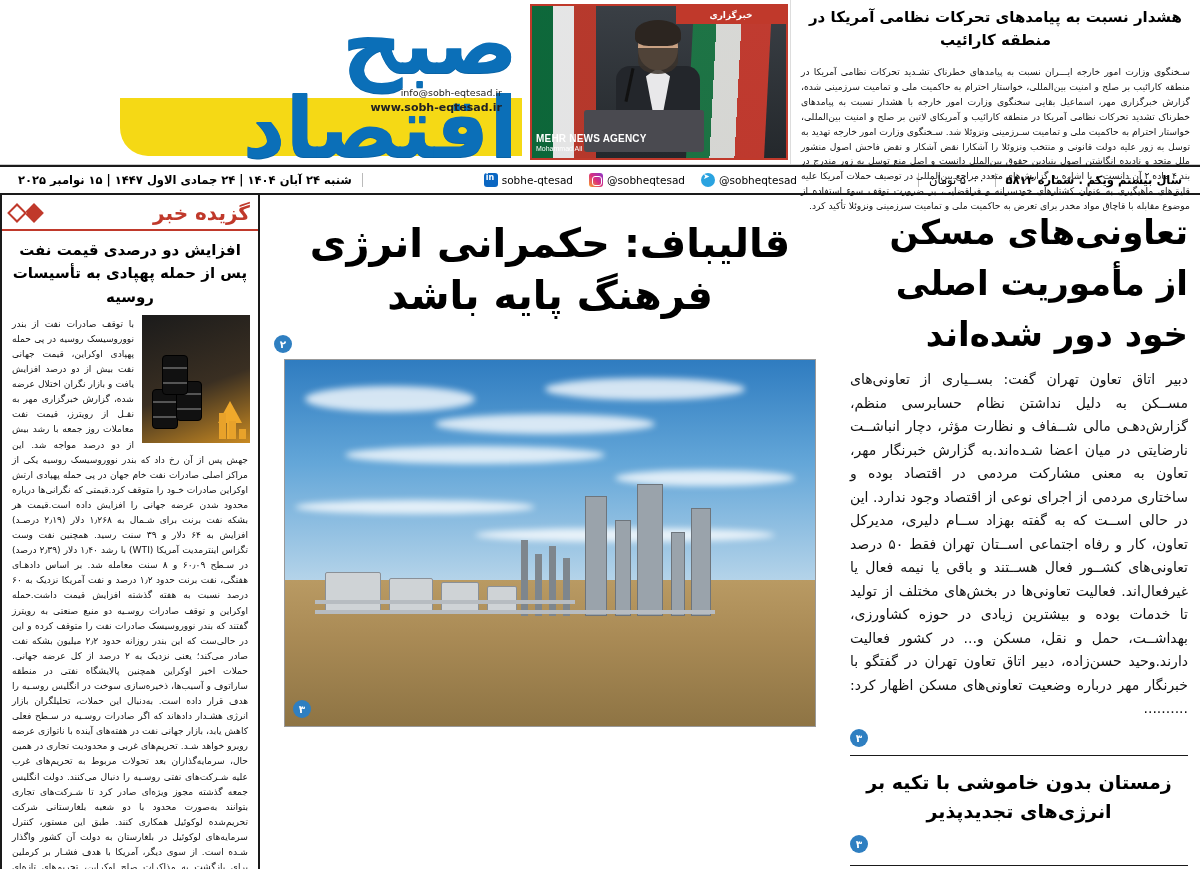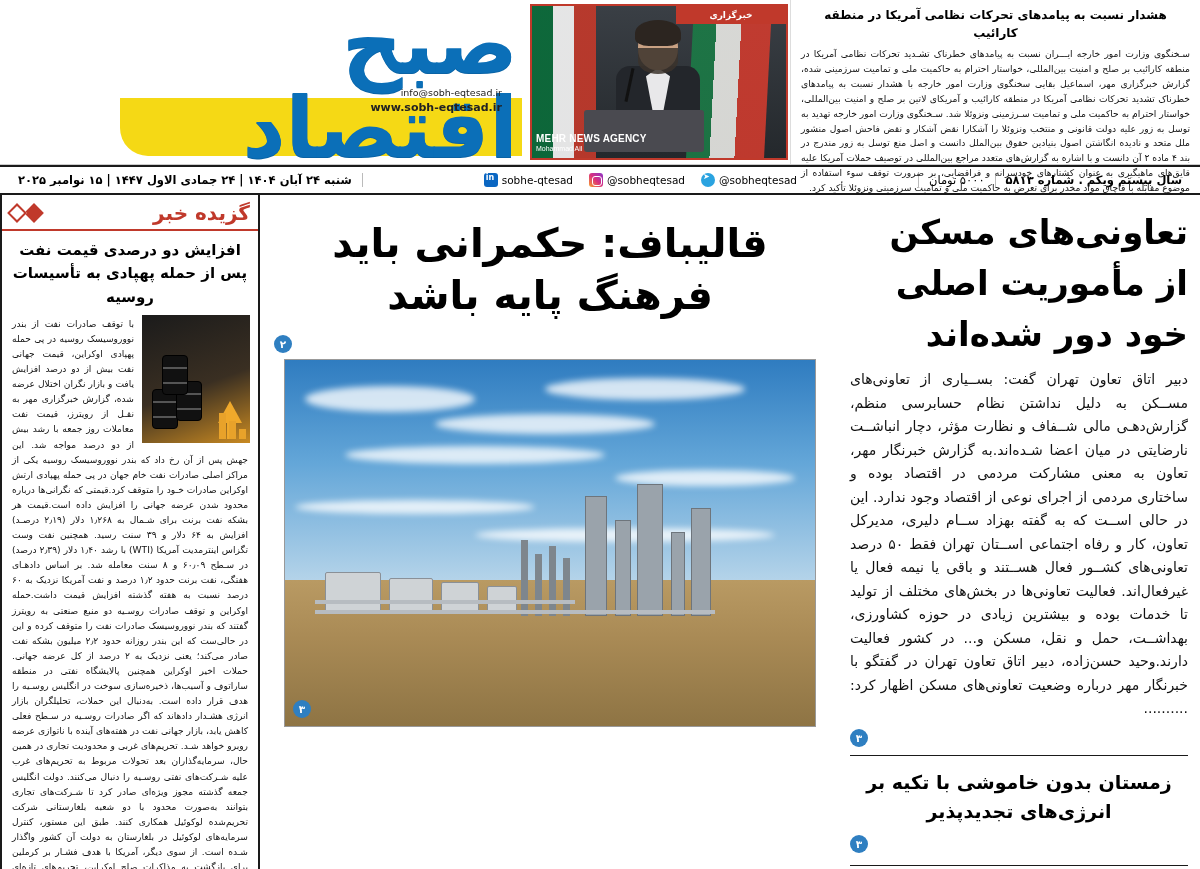--- a/index.html
+++ b/index.html
@@ -18,26 +18,26 @@
     height: 165px;
     border-bottom: 1px solid #ccc;
     position: relative;
   }
   .mast-left {
     width: 410px;
     padding: 6px 10px 4px 10px;
     border-left: 1px solid #ddd;
   }
   .mast-left-title {
-    font-size: 12px;
+    font-size: 15px;
     font-weight: bold;
     text-align: center;
     line-height: 1.5;
     color: #000;
-    margin-bottom: 5px;
+    margin-bottom: 14px;
     padding: 0 2px;
   }
   .mast-left-body {
     font-size: 9.2px;
     line-height: 1.62;
     text-align: justify;
     color: #111;
     column-count: 1;
   }
 
@@ -419,21 +419,21 @@
     </div>
     <div class="lc-rule"></div>
 
     <div class="lc-item">آغاز نوسازی موتورسیکلت‌های فرسوده؛ وام بدون سود تا ۱۵۰ میلیون تومان</div>
     <div class="lc-item-badge">
       <span class="badge-blue">۵</span>
     </div>
   </div>
 
   <div class="center">
-    <div class="lead-headline">قالیباف: حکمرانی باید فرهنگ پایه باشد</div>
+    <div class="lead-headline">قالیباف: حکمرانی انرژی فرهنگ پایه باشد</div>
     <div class="lead-badge-row">
       <span class="badge-blue">۲</span>
     </div>
 
     <div class="lead-photo">
       <div class="sky"></div>
       <div class="cloud" style="left:20px;  top:26px;  width:170px; height:26px;"></div>
       <div class="cloud" style="left:150px; top:54px;  width:220px; height:20px;"></div>
       <div class="cloud" style="left:60px;  top:86px;  width:260px; height:18px;"></div>
       <div class="cloud" style="left:260px; top:18px;  width:200px; height:22px;"></div>

